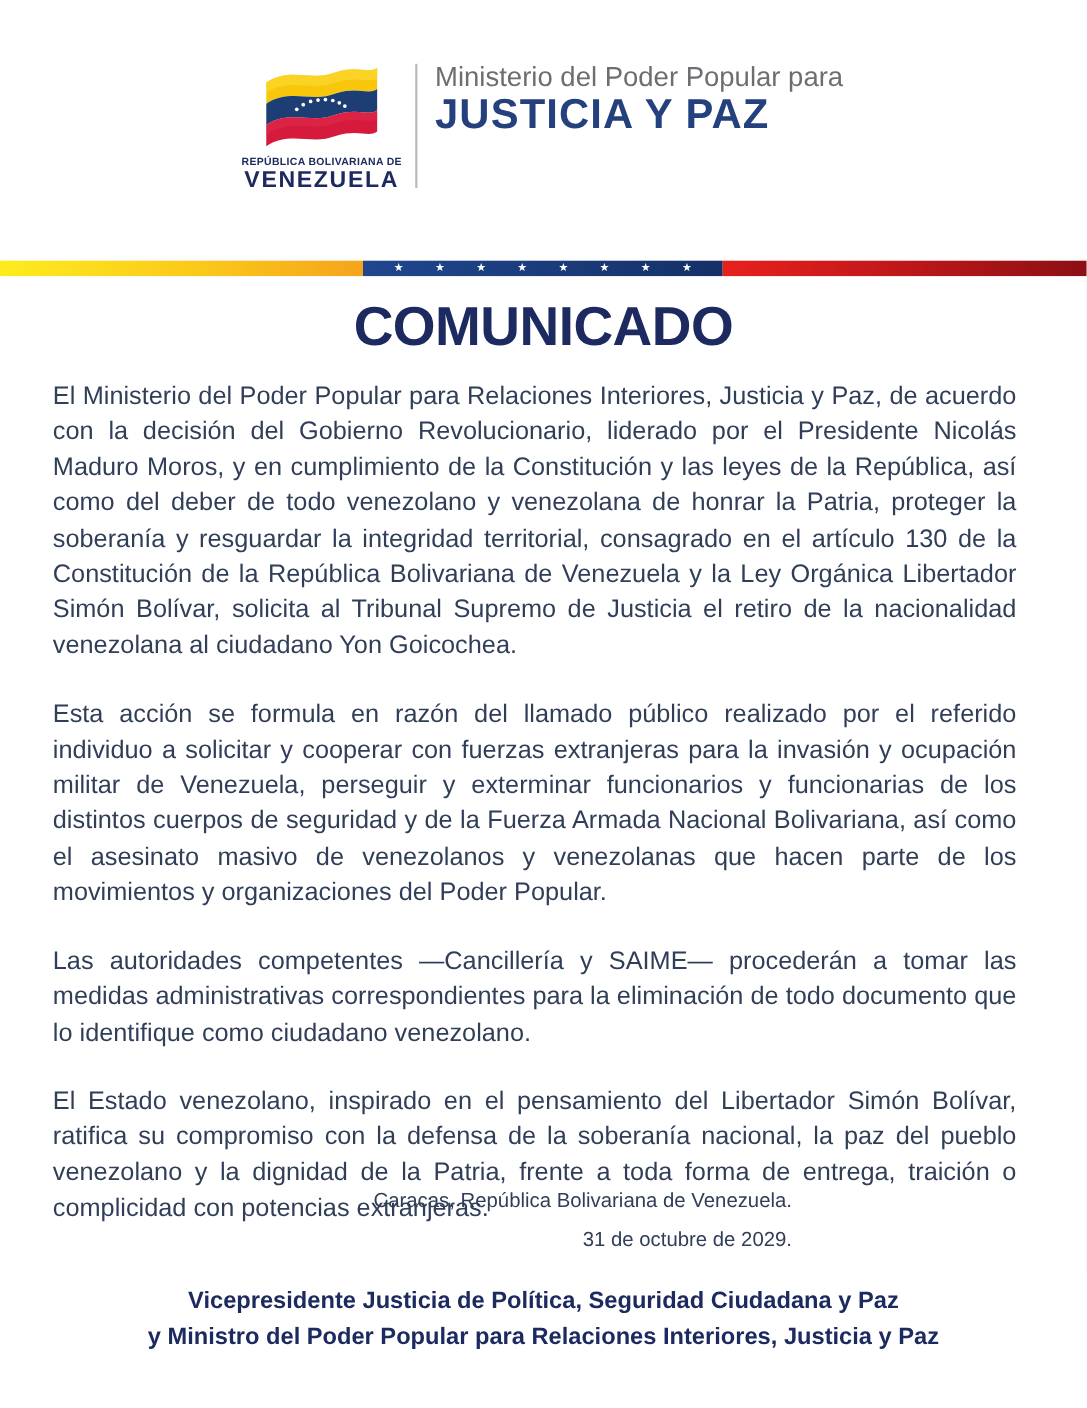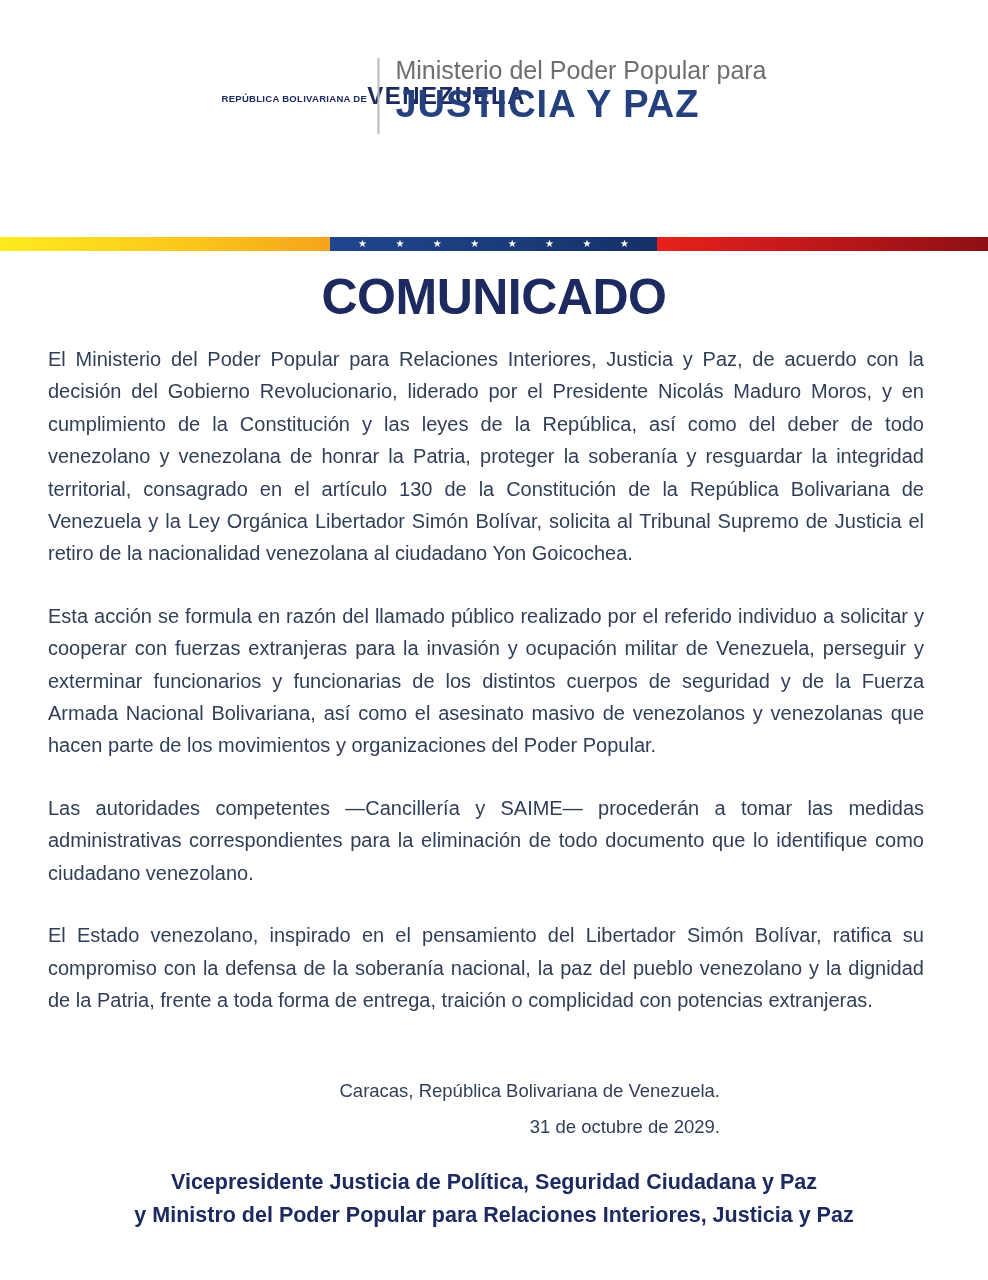--- a/index.html
+++ b/index.html
@@ -19,34 +19,34 @@
     position: absolute;
     top: 54px;
     left: 50%;
     transform: translateX(-50%);
     display: flex;
     align-items: stretch;
   }
   .logo-block {
     width: 142px;
     display: flex;
-    flex-direction: row;
+    flex-direction: column;
     align-items: center;
   }
   .flag-svg { width: 132px; height: 84px; display: block; }
   .country-small {
     margin-top: 4px;
     font-size: 9.5px;
     font-weight: bold;
     color: #1c2a60;
     letter-spacing: 0.3px;
     white-space: nowrap;
   }
   .country-large {
-    font-size: 24px;
+    font-size: 21px;
     font-weight: bold;
     color: #1c2a60;
     letter-spacing: 1.5px;
     line-height: 1.05;
     white-space: nowrap;
   }
   .header-divider {
     width: 2px;
     background: #b8babc;
     margin: 4px 16px 4px 14px;
@@ -125,21 +125,21 @@
   }
 
   
   .body-text {
     position: absolute;
     top: 343px;
     left: 0;
     width: 988px;
     padding: 0 64px 0 48px;
     color: #303e58;
-    font-size: 20px;
+    font-size: 23px;
     line-height: 32.4px;
   }
   .body-text p {
     text-align: justify;
     margin-bottom: 30px;
   }
 
   
   .closing {
     position: absolute;

